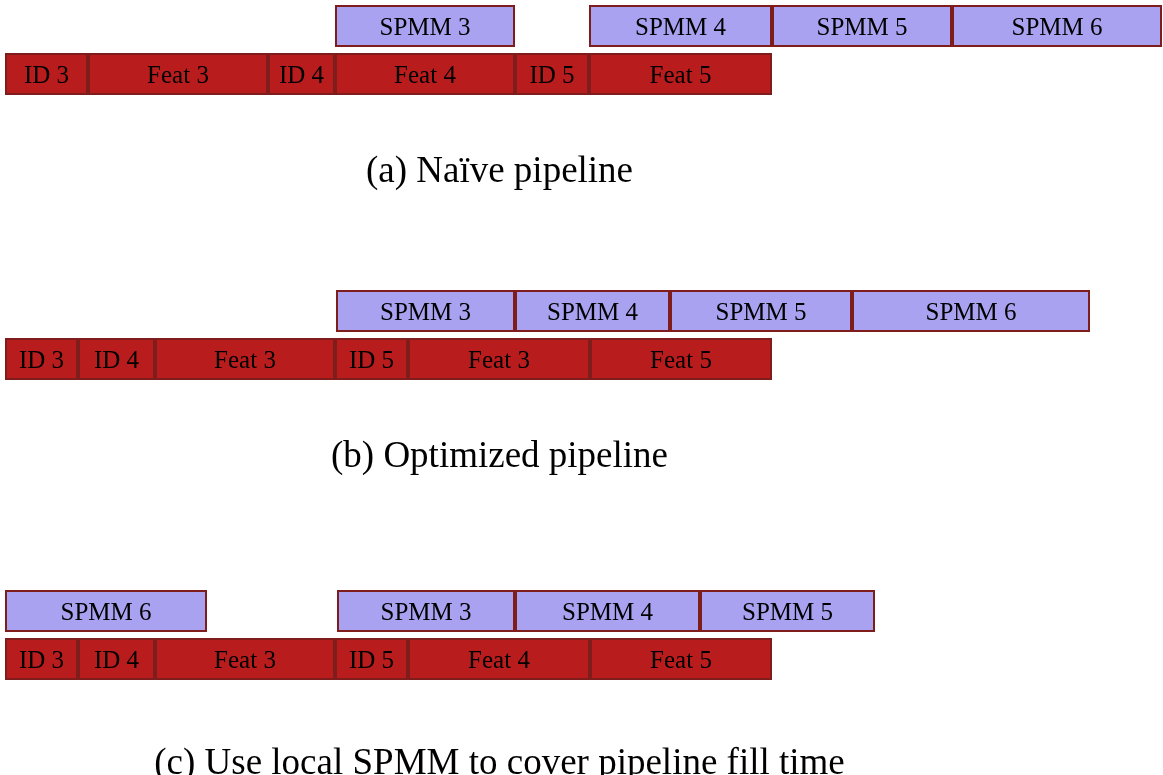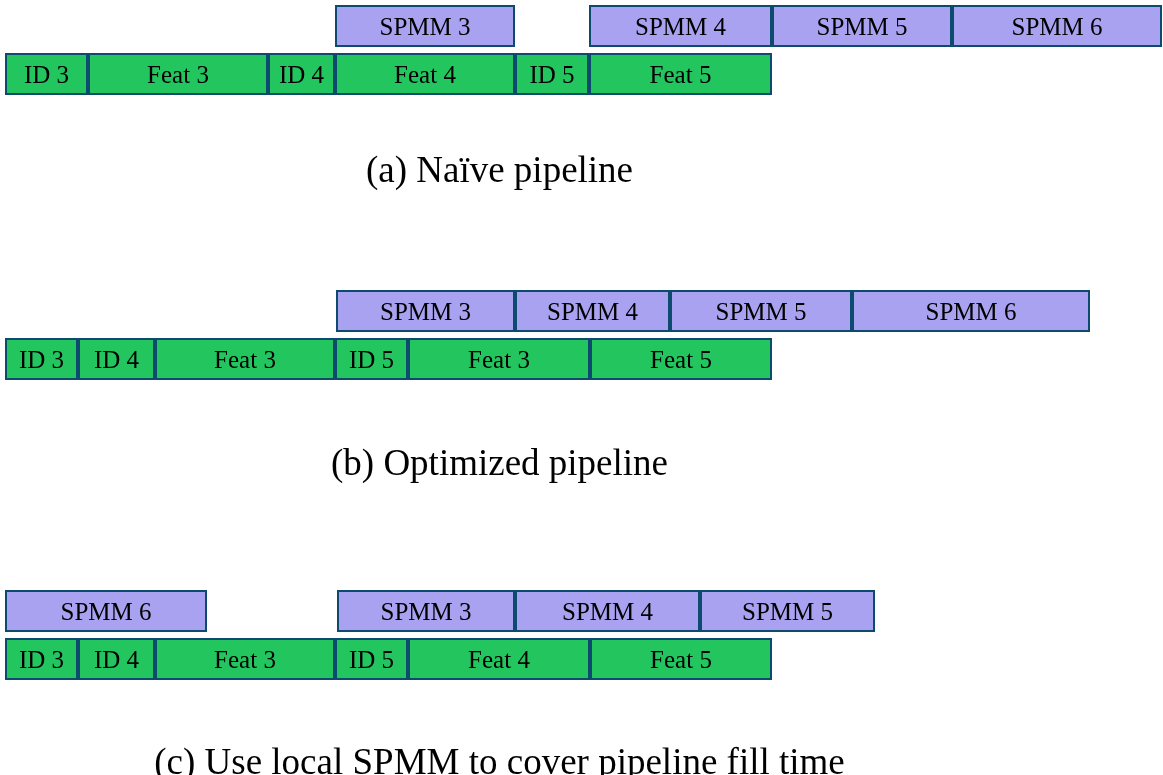--- a/index.html
+++ b/index.html
@@ -36,36 +36,36 @@
     left: 0;
     width: 1163px;
     height: 42px;
   }
 
   .block {
     position: absolute;
     top: 0;
     height: 42px;
     box-sizing: border-box;
-    border: 2px solid #0c4a6e;
+    border: 2px solid #7f1d1d;
     display: flex;
     align-items: center;
     justify-content: center;
     font-size: 25px;
     line-height: 1;
     white-space: nowrap;
     overflow: hidden;
   }
 
   .block.spmm {
     background: #a9a2f0;
   }
 
   .block.feat {
-    background: #22c55e;
+    background: #b91c1c;
     text-align: center;
   }
 
   .caption {
     position: absolute;
     left: 0;
     width: 999px;
     text-align: center;
     font-size: 37px;
     line-height: 1.1;
@@ -103,21 +103,21 @@
         <div class="block spmm" style="left: 852px; width: 238px;">SPMM 6</div>
       </div>
     <div class="track" style="top:48px;">
         <div class="block feat" style="left: 5px; width: 73px;">ID 3</div>
         <div class="block feat" style="left: 78px; width: 77px;">ID 4</div>
         <div class="block feat" style="left: 155px; width: 180px;">Feat 3</div>
         <div class="block feat" style="left: 335px; width: 73px;">ID 5</div>
         <div class="block feat" style="left: 408px; width: 182px;">Feat 3</div>
         <div class="block feat" style="left: 590px; width: 182px;">Feat 5</div>
       </div>
-    <div class="caption" style="top:145px;margin-top:8px;">(b) Optimized pipeline</div>
+    <div class="caption" style="top:145px;">(b) Optimized pipeline</div>
   </div>
 
   <div class="figure" id="panel-c" style="top:590px;">
     <div class="track" style="top:0px;">
         <div class="block spmm" style="left: 5px; width: 202px;">SPMM 6</div>
         <div class="block spmm" style="left: 337px; width: 178px;">SPMM 3</div>
         <div class="block spmm" style="left: 515px; width: 185px;">SPMM 4</div>
         <div class="block spmm" style="left: 700px; width: 175px;">SPMM 5</div>
       </div>
     <div class="track" style="top:48px;">

